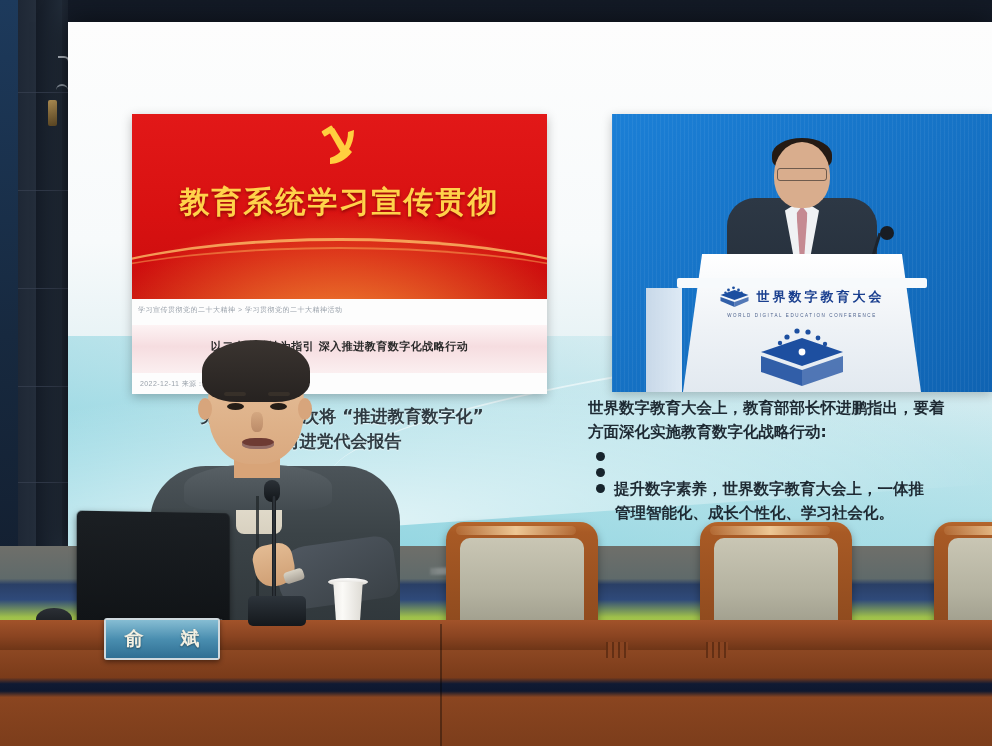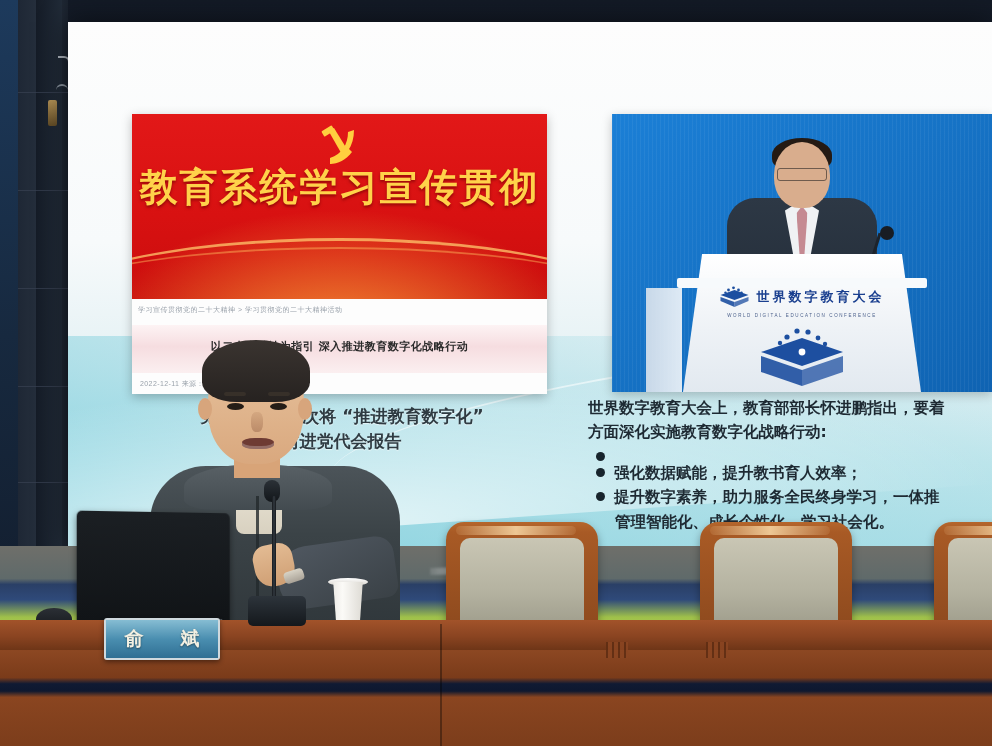--- a/index.html
+++ b/index.html
@@ -57,21 +57,21 @@
   .poster-rays{position:absolute;left:-20%;bottom:-60px;width:140%;height:170px;
     background:radial-gradient(ellipse at 50% 100%,rgba(255,214,130,.95) 0%,rgba(255,170,60,.55) 26%,rgba(226,24,24,0) 62%);}
   .poster-arc{position:absolute;left:-25%;bottom:-92px;width:150%;height:150px;
     border-top:3px solid rgba(255,200,110,.75);border-radius:50%;}
   .poster-arc2{position:absolute;left:-35%;bottom:-110px;width:170%;height:160px;
     border-top:2px solid rgba(255,190,95,.45);border-radius:50%;}
   .emblem{position:absolute;left:50%;top:10px;transform:translateX(-50%);width:64px;height:48px;}
   .poster-h1,.poster-h2{position:absolute;left:0;width:100%;text-align:center;
     font-family:"DejaVu Sans","Liberation Sans",sans-serif;font-weight:bold;
     color:#ffd24a;text-shadow:0 2px 3px rgba(110,0,0,.65);letter-spacing:2px;}
-  .poster-h1{top:48px;font-size:38px;}
+  .poster-h1{top:68px;font-size:30px;}
   .poster-h2{top:98px;font-size:31px;}
   .poster-white{position:absolute;left:0;top:185px;width:100%;height:95px;background:#fdfdfd;}
   .poster-crumb{position:absolute;left:6px;top:6px;font-size:7px;color:#9aa2ab;
     letter-spacing:.5px;white-space:nowrap;filter:blur(.5px);}
   .poster-band{position:absolute;left:0;top:26px;width:100%;height:48px;
     background:linear-gradient(180deg,#fdf3f4,#f6dde0 45%,#fbeff0);}
   .poster-sub{position:absolute;left:0;top:40px;width:100%;text-align:center;
     font-family:"DejaVu Sans","Liberation Sans",sans-serif;
     font-size:11px;font-weight:bold;color:#2a2a2a;letter-spacing:.5px;}
   .poster-date{position:absolute;left:8px;top:80px;font-size:7px;color:#9aa2ab;
@@ -319,25 +319,24 @@
   </div>
 
   <div class="text-block">
     <div class="tb-line">世界数字教育大会上，教育部部长怀进鹏指出，要着</div>
     <div class="tb-line">方面深化实施教育数字化战略行动:</div>
     <div class="tb-bullet">
       <span class="tb-dot"></span>
     </div>
     <div class="tb-bullet">
       <span class="tb-dot"></span>
-      <span>强化数据赋能，提升教书育人效率；</span>
     </div>
     <div class="tb-bullet">
       <span class="tb-dot"></span>
-      <span>提升数字素养，助力服务全民终身学习，一体推</span>
+      <span>提升数字素养，世界数字教育大会上，一体推</span>
     </div>
     <div class="tb-line" style="padding-left:27px">管理智能化、成长个性化、学习社会化。</div>
   </div>
 
   <div class="back-wall-band"></div>
   <div class="band-hilite"></div>
 
   <div class="chair" style="left:446px">
       <div class="chair-gloss"></div>
     </div>

